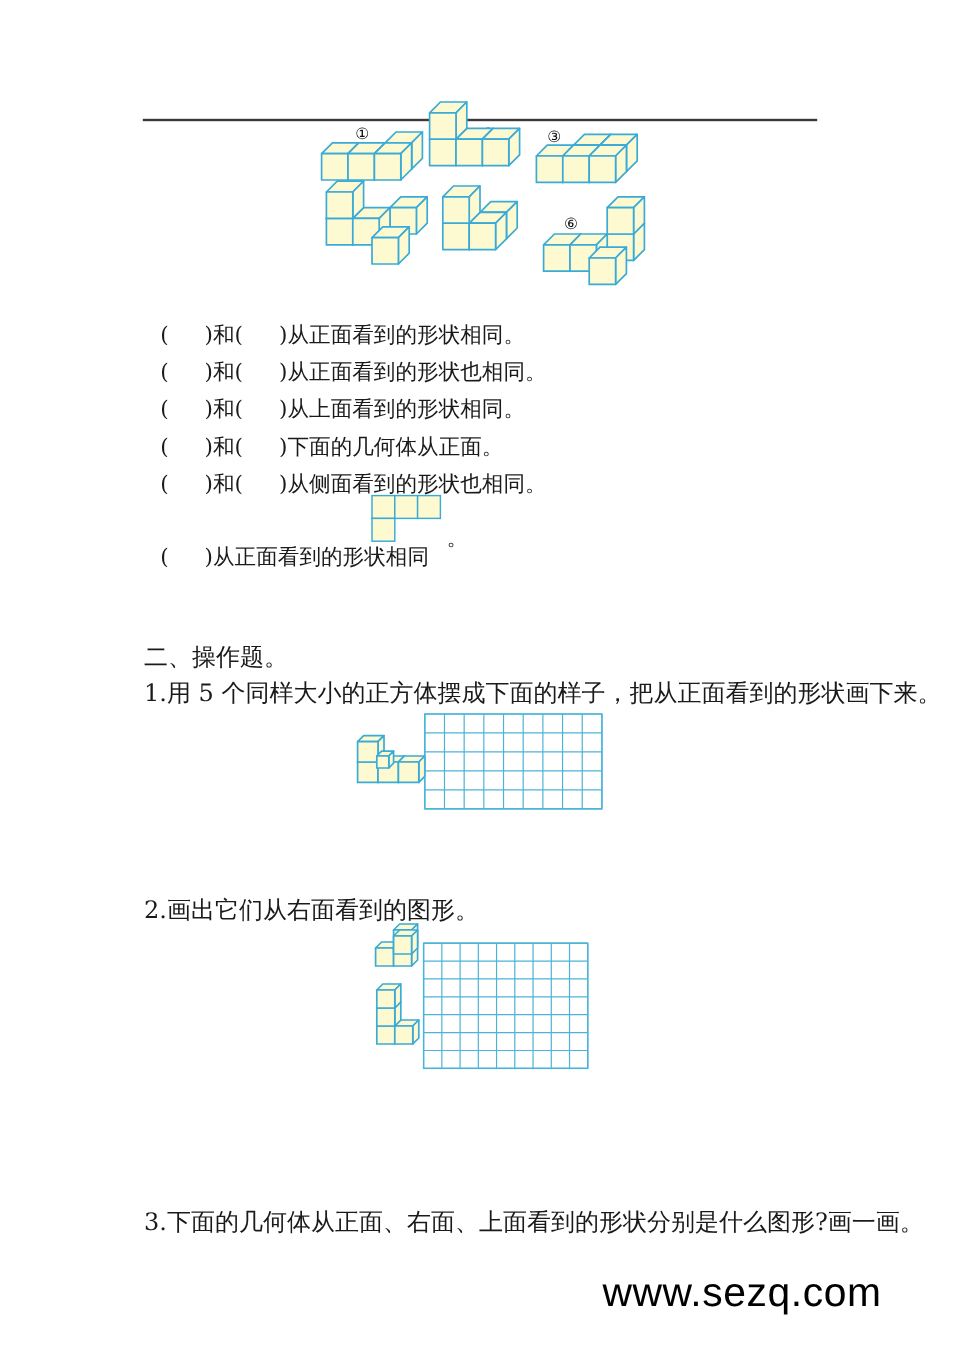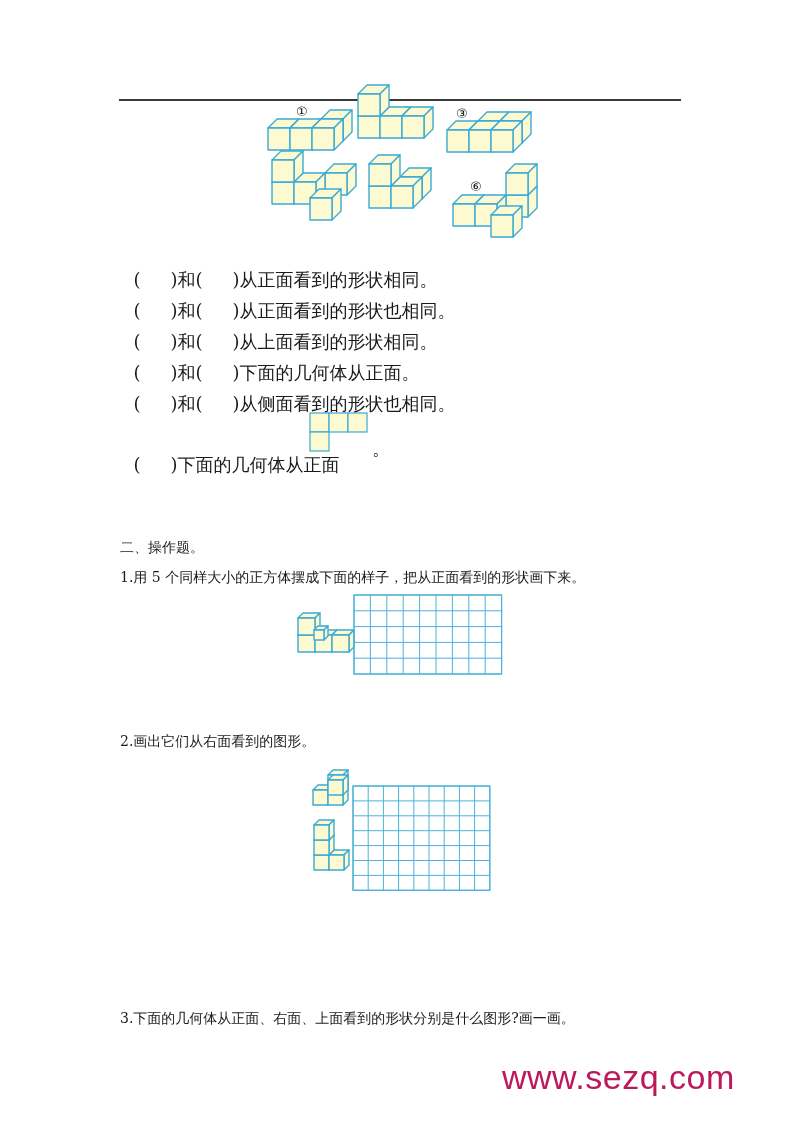--- a/index.html
+++ b/index.html
@@ -1,22 +1,22 @@
 <!DOCTYPE html>
 <html><head>
 <meta charset="utf-8">
 <style>
   html, body { margin: 0; padding: 0; background: #ffffff; }
   body { width: 800px; height: 1131px; position: relative; overflow: hidden;
          font-family: "DejaVu Serif", "Liberation Serif", serif; color: #1a1a1a; }
   .abs { position: absolute; }
   .rule { left: 119px; top: 99px; width: 562px; height: 2px; background: #3a3a3a; }
   .line { font-size: 18px; white-space: pre; line-height: 16px; }
-  .q { font-size: 14px; white-space: pre; line-height: 18px; }
-  .watermark { font-family: "Liberation Sans", "DejaVu Sans", sans-serif; color: #be185d;
+  .q { font-size: 20px; white-space: pre; line-height: 18px; }
+  .watermark { font-family: "Liberation Sans", "DejaVu Sans", sans-serif; color: #000000;
                font-size: 34px; letter-spacing: 0.5px; }
   svg { position: absolute; overflow: visible; }
   .cube-top, .cube-front, .cube-side { fill: #fdf9d0; stroke: #3aaad6; stroke-width: 1.4; stroke-linejoin: round; }
   .grid-line { stroke: #4bb3d8; stroke-width: 1; }
   .grid-border { fill: none; stroke: #4bb3d8; stroke-width: 1.2; }
   .label-num { font-family: "DejaVu Sans", sans-serif; font-size: 13px; fill: #111; }
 </style>
 </head>
 <body>
 
@@ -125,21 +125,21 @@
   <span>(</span><span style="display:inline-block;width:30px"></span><span>)和(</span><span style="display:inline-block;width:30px"></span><span>)从上面看到的形状相同。</span>
 </div>
 <div class="abs line" style="left:122px;top:349px;">
   <span>(</span><span style="display:inline-block;width:30px"></span><span>)和(</span><span style="display:inline-block;width:30px"></span><span>)下面的几何体从正面。</span>
 </div>
 <div class="abs line" style="left:122px;top:380px;">
   <span>(</span><span style="display:inline-block;width:30px"></span><span>)和(</span><span style="display:inline-block;width:30px"></span><span>)从侧面看到的形状也相同。</span>
 </div>
 
 <div class="abs line" style="left:122px;top:441px;">
-  <span>(</span><span style="display:inline-block;width:30px"></span><span>)下面的几何体从正面</span>
+  <span>(</span><span style="display:inline-block;width:30px"></span><span>)从正面看到的形状相同</span>
 </div>
 <svg style="left:310px;top:413px;width:62px;height:44px;">
   <rect x="0" y="0" width="19" height="19" fill="#fdf9d0" stroke="#3aaad6" stroke-width="1.2"></rect>
   <rect x="19" y="0" width="19" height="19" fill="#fdf9d0" stroke="#3aaad6" stroke-width="1.2"></rect>
   <rect x="38" y="0" width="19" height="19" fill="#fdf9d0" stroke="#3aaad6" stroke-width="1.2"></rect>
   <rect x="0" y="19" width="19" height="19" fill="#fdf9d0" stroke="#3aaad6" stroke-width="1.2"></rect>
 </svg>
 <div class="abs line" style="left:372px;top:441px;">。</div>
 
 <div class="abs q" style="left:120px;top:538px;">二、操作题。</div>
@@ -179,21 +179,21 @@
       <line y1="0" y2="0" x1="0" x2="147.6" class="grid-line"></line>
       <line y1="15.8" y2="15.8" x1="0" x2="147.6" class="grid-line"></line>
       <line y1="31.6" y2="31.6" x1="0" x2="147.6" class="grid-line"></line>
       <line y1="47.400000000000006" y2="47.400000000000006" x1="0" x2="147.6" class="grid-line"></line>
       <line y1="63.2" y2="63.2" x1="0" x2="147.6" class="grid-line"></line>
       <line y1="79" y2="79" x1="0" x2="147.6" class="grid-line"></line>
       <rect x="0" y="0" width="147.6" height="79" class="grid-border"></rect>
     </g>
 </svg>
 
-<div class="abs q" style="left:120px;top:732px;">2.画出它们从右面看到的图形。</div>
+<div class="abs q" style="left:120px;top:749px;">2.画出它们从右面看到的图形。</div>
 
 <svg style="left:300px;top:770px;width:60px;height:125px;">
   <g id="q2cubes">
       <polygon points="13,20 18,15 33,15 28,20" class="cube-top"></polygon>
       <polygon points="28,20 33,15 33,30 28,35" class="cube-side"></polygon>
       <polygon points="13,20 28,20 28,35 13,35" class="cube-front"></polygon>
       <polygon points="28,20 33,15 48,15 43,20" class="cube-top"></polygon>
       <polygon points="43,20 48,15 48,30 43,35" class="cube-side"></polygon>
       <polygon points="28,20 43,20 43,35 28,35" class="cube-front"></polygon>
       <polygon points="28,5 33,0 48,0 43,5" class="cube-top"></polygon>

